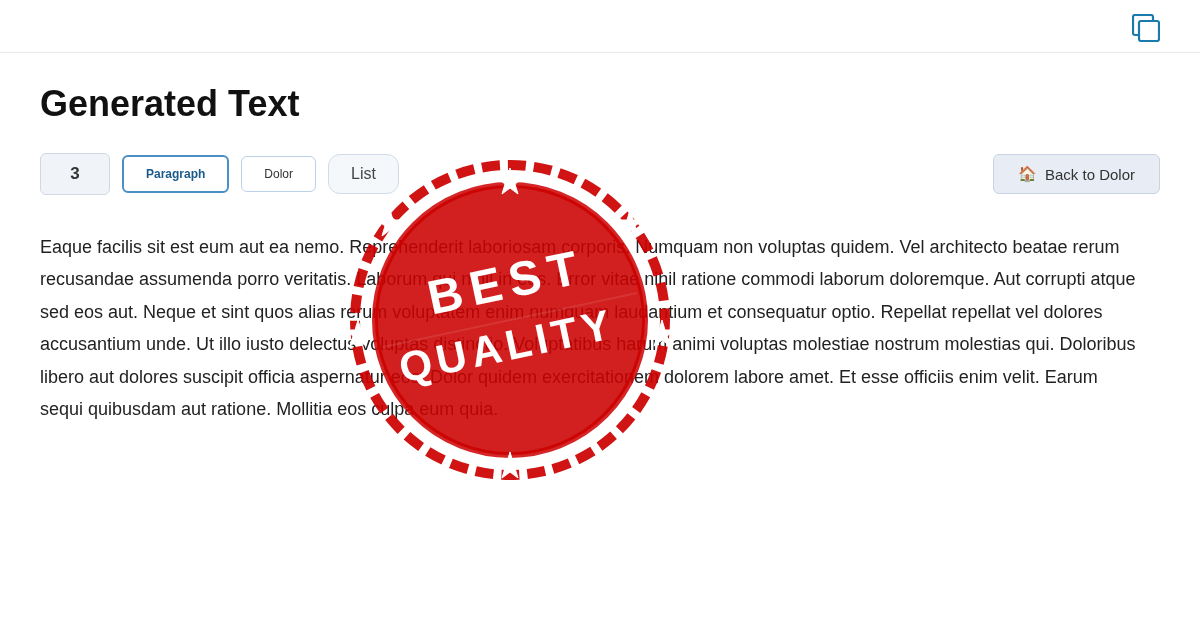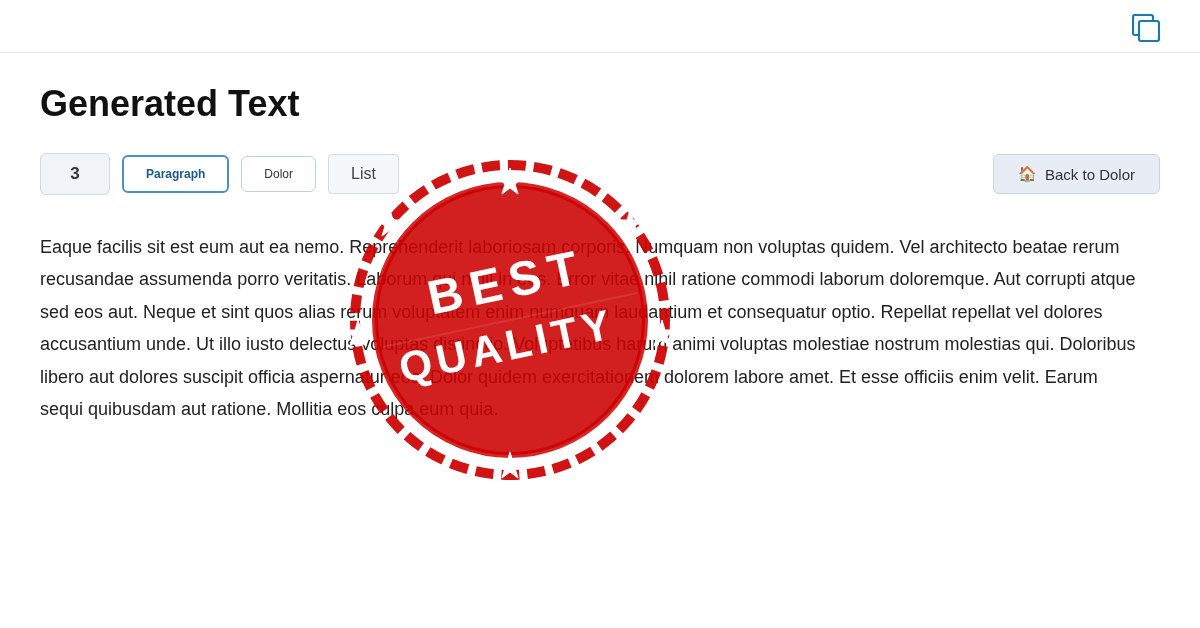--- a/index.html
+++ b/index.html
@@ -88,21 +88,21 @@
     }
     .tab-btn.active {
       background: #fff;
       border: 2px solid #4a90c4;
       color: #1a5a8a;
       font-weight: 600;
     }
 
     .tab-btn-flat {
       padding: 10px 22px;
-      border-radius: 4px;
+      border-radius: 12px;
       font-size: 16px;
       font-weight: 500;
       cursor: pointer;
       border: 1px solid #d0dce8;
       background: #f5f8fb;
       color: #444;
     }
 
     .back-btn {
       margin-left: auto;

